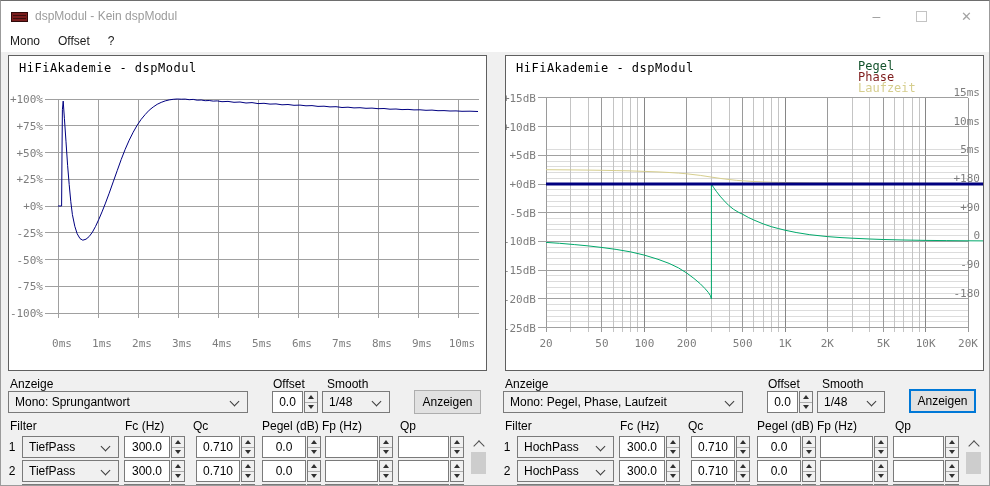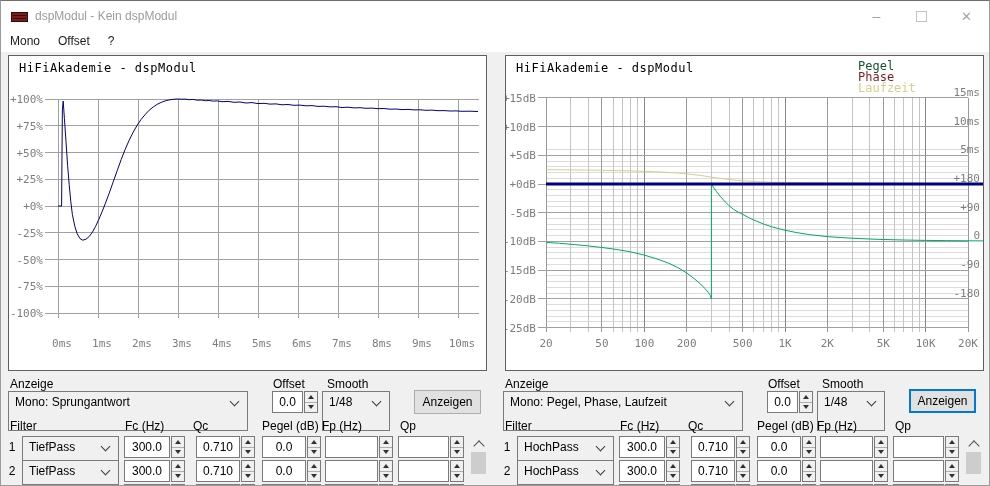--- a/index.html
+++ b/index.html
@@ -36,21 +36,21 @@
   .legend{position:absolute;left:352px;top:5px;font-family:"DejaVu Sans Mono",monospace;font-size:12px;line-height:11px;}
   svg.chart{position:absolute;left:0;top:0;}
   svg text{font-family:"DejaVu Sans Mono",monospace;font-size:11px;fill:#7d7d7d;}
 
   
   .controls{position:absolute;top:375px;width:492px;height:115px;font-size:12px;color:#000;}
   #controls-left{left:0;}
   #controls-right{left:495px;}
   .lbl{position:absolute;white-space:nowrap;}
 
-  .combo{position:absolute;height:40px;background:#f0f0f0;border:1px solid #7a7a7a;box-sizing:border-box;line-height:20px;padding-left:6px;}
+  .combo{position:absolute;height:22px;background:#f0f0f0;border:1px solid #7a7a7a;box-sizing:border-box;line-height:20px;padding-left:6px;}
   .combo .chev{position:absolute;right:9px;top:6px;width:6px;height:6px;border-right:1px solid #3c3c3c;border-bottom:1px solid #3c3c3c;transform:rotate(45deg);}
 
   .spin{position:absolute;height:22px;}
   .spin .edit{position:absolute;left:0;top:0;height:22px;background:#fff;border:1px solid #7a7a7a;box-sizing:border-box;text-align:center;line-height:20px;}
   .spin .btns{position:absolute;top:0;height:22px;width:14px;border:1px solid #7a7a7a;background:#f0f0f0;box-sizing:border-box;}
   .spin .up,.spin .dn{position:absolute;left:0;right:0;height:10px;display:flex;align-items:center;justify-content:center;}
   .spin .up{top:0;border-bottom:1px solid #adadad;}
   .spin .dn{bottom:0;}
   .tri-up{width:0;height:0;border-left:3px solid transparent;border-right:3px solid transparent;border-bottom:4px solid #303030;}
   .tri-dn{width:0;height:0;border-left:3px solid transparent;border-right:3px solid transparent;border-top:4px solid #303030;}

